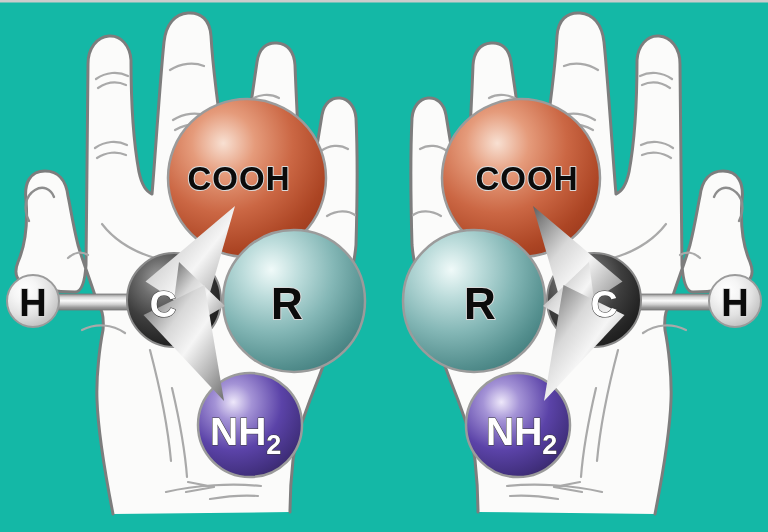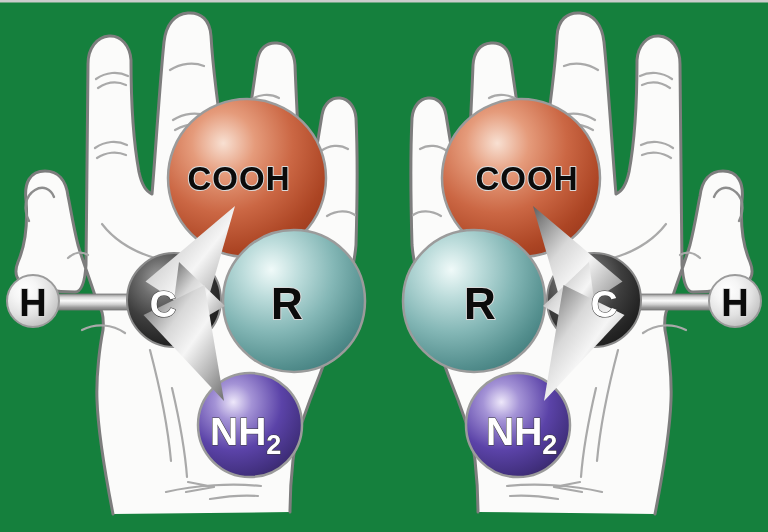--- a/index.html
+++ b/index.html
@@ -1,16 +1,16 @@
 <!DOCTYPE html>
 <html><head>
 <meta charset="utf-8">
 <style>
   html,body{margin:0;padding:0;background:#ffffff;}
-  .stage{position:relative;width:768px;height:532px;overflow:hidden;background:#15803d;}
+  .stage{position:relative;width:768px;height:532px;overflow:hidden;background:#14b8a6;}
   svg{display:block;}
   text{font-family:"Liberation Sans","DejaVu Sans",sans-serif;font-weight:bold;}
   .t-dark{fill:#0b0b0b;stroke:#dadada;stroke-width:2px;paint-order:stroke;stroke-linejoin:round;}
   .t-white{fill:#ffffff;stroke:#3a3a3a;stroke-width:1px;paint-order:stroke;stroke-linejoin:round;}
 </style>
 </head>
 <body>
 
 <div class="stage">
 <svg width="768" height="532" viewBox="0 0 768 532" xmlns="http://www.w3.org/2000/svg">

